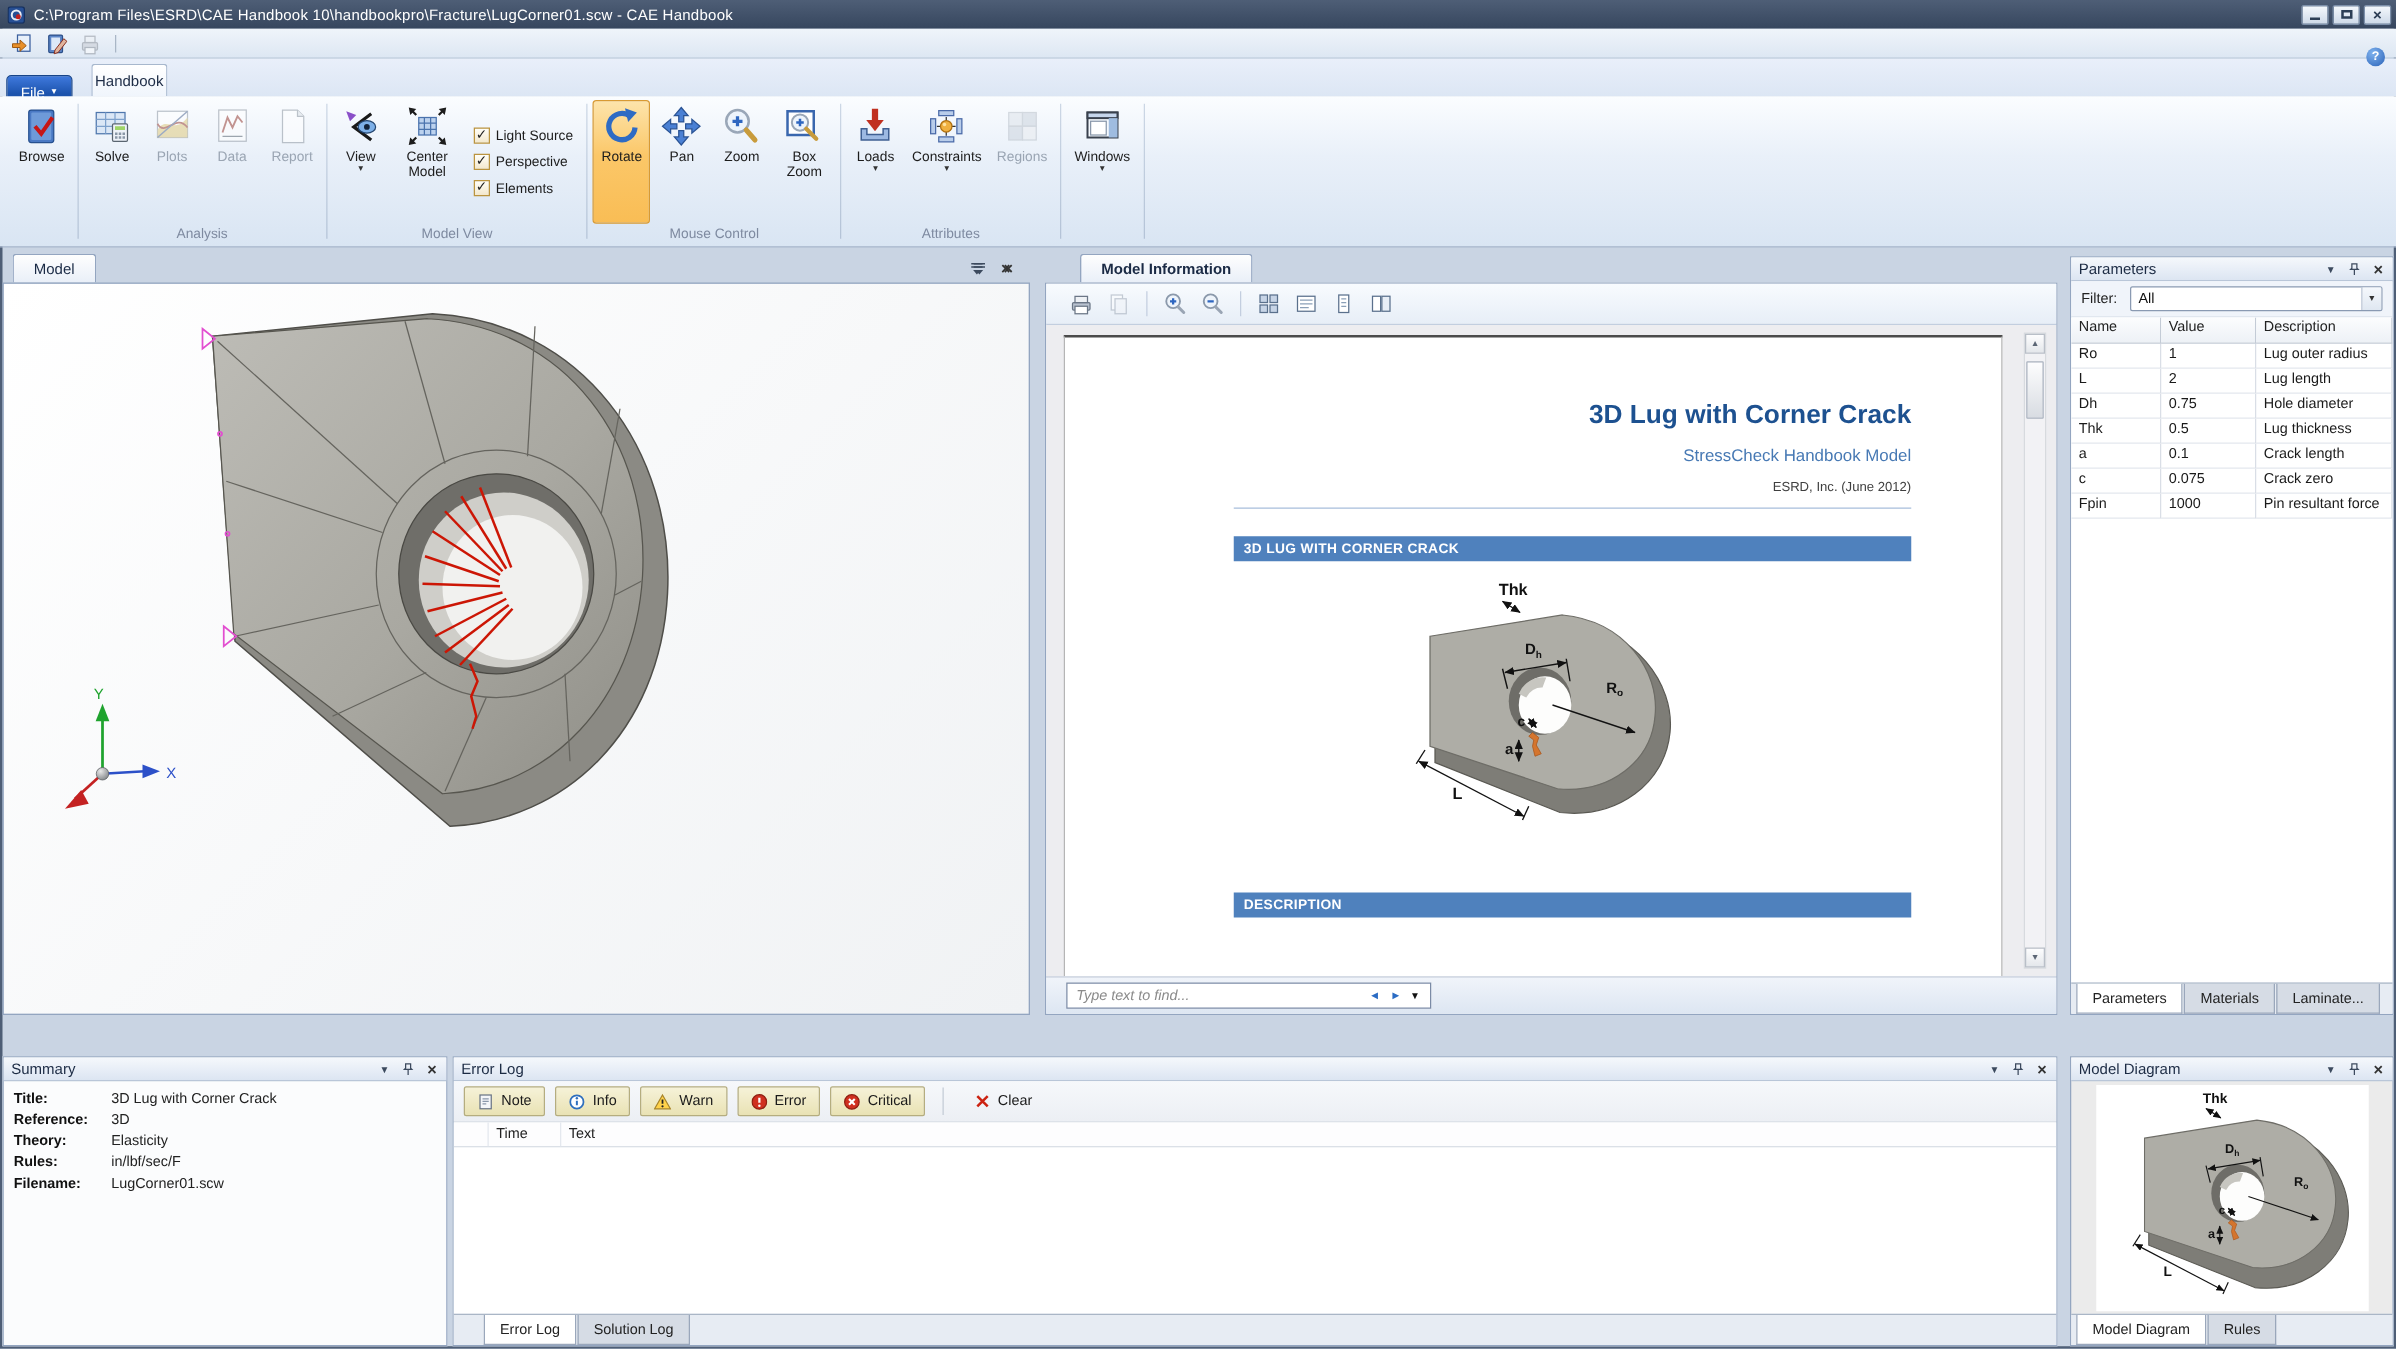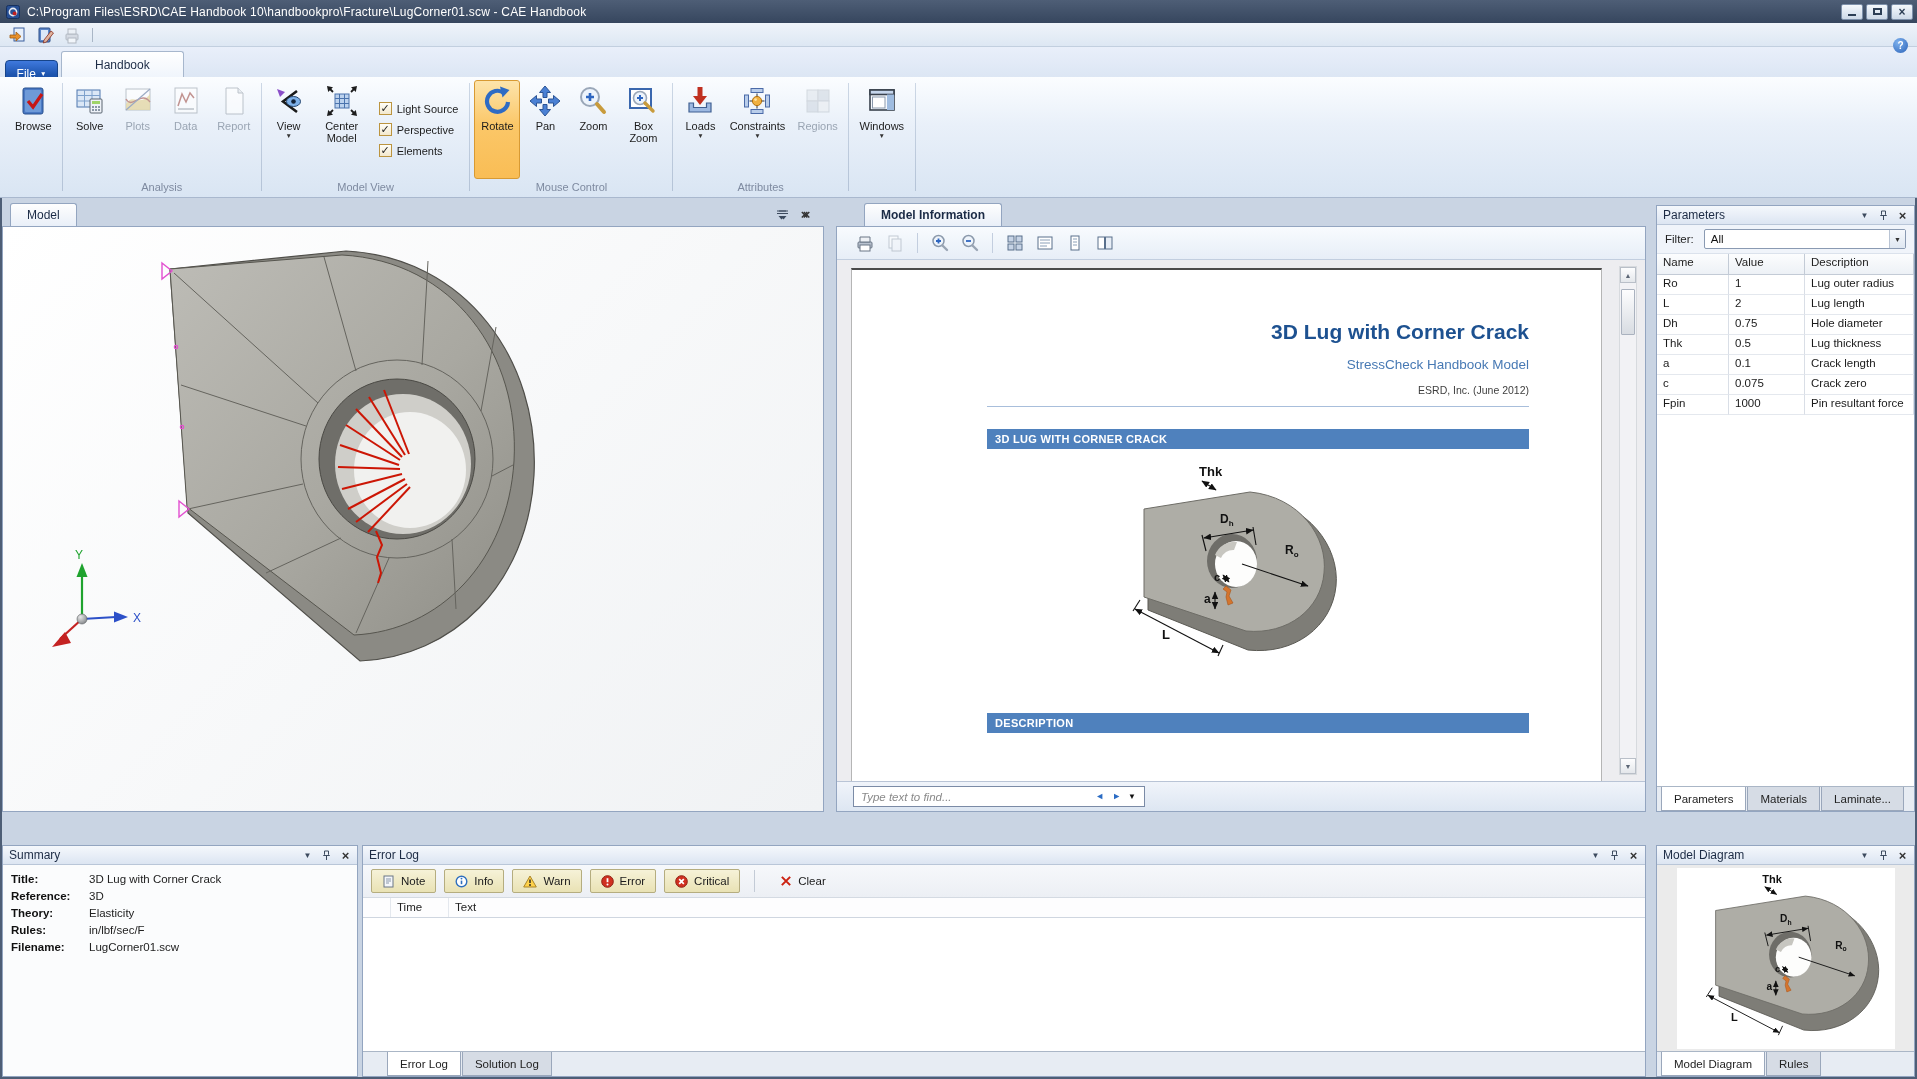--- a/index.html
+++ b/index.html
@@ -25,21 +25,21 @@
   .qbtn{width:20px;height:20px;display:flex;align-items:center;justify-content:center;}
   .qsep{width:1px;height:14px;background:#a9b6c6;margin-left:3px;}
 
   
   .ribbon-tabs{position:absolute;left:0;top:47px;right:0;height:30px;background:linear-gradient(#e9effa,#dce6f4);}
   .filebtn{position:absolute;left:5px;top:3px;width:53px;height:27px;border-radius:4px 4px 0 0;
            background:linear-gradient(#3f79dd,#1d54ae 55%,#164a9e);border:1px solid #14averted;
            border:1px solid #1a4globals;border:1px solid #174489;color:#fff;font-size:12px;display:flex;
            align-items:center;justify-content:center;gap:4px;margin-top:10px;}
   .filebtn .dd{color:#fff;font-size:6.5px;margin-top:1px;}
-  .rtab{position:absolute;left:61px;top:4px;height:26px;padding:0 33px;background:linear-gradient(#ffffff,#f0f5fc);
+  .rtab{position:absolute;left:73px;top:4px;height:26px;padding:0 2px;background:linear-gradient(#ffffff,#f0f5fc);
         border:1px solid #a7b7cd;border-bottom:none;border-radius:3px 3px 0 0;display:flex;align-items:center;
         font-size:12px;color:#1d2c46;}
   .helpicon{position:absolute;right:9px;top:38px;width:15px;height:15px;border-radius:50%;
             background:radial-gradient(circle at 35% 30%,#7fb2ee,#2a62b8);color:#fff;font-size:10px;font-weight:bold;
             display:flex;align-items:center;justify-content:center;}
 
   .ribbon-body{position:absolute;left:0;top:77px;right:0;height:121px;
                background:linear-gradient(#fbfdff,#e9f0f9 40%,#d9e5f3);border-bottom:1px solid #a9b8ce;
                display:flex;align-items:stretch;padding:2px 4px 0 6px;}
   .rgroup{display:flex;flex-direction:column;}

